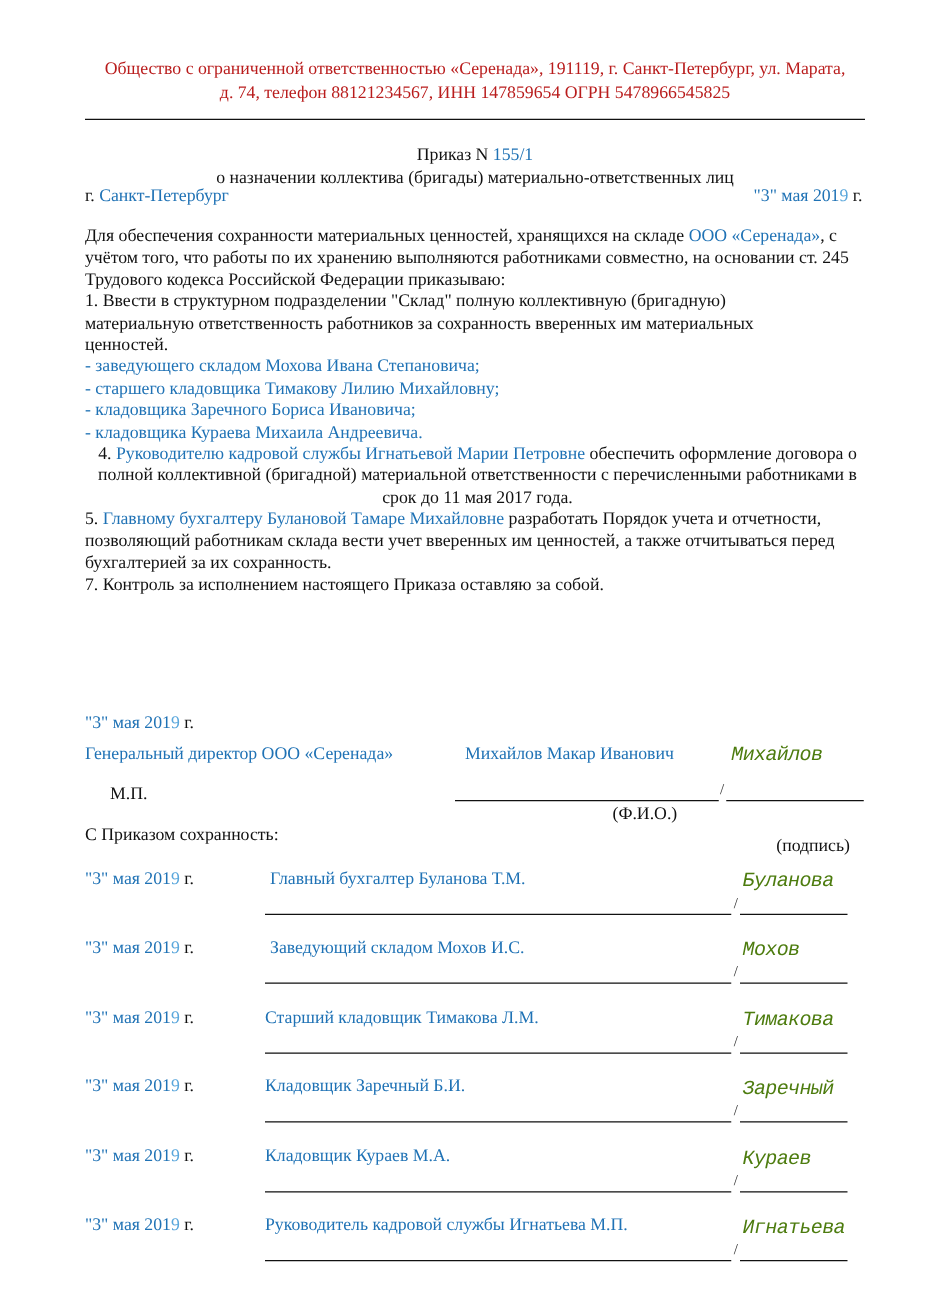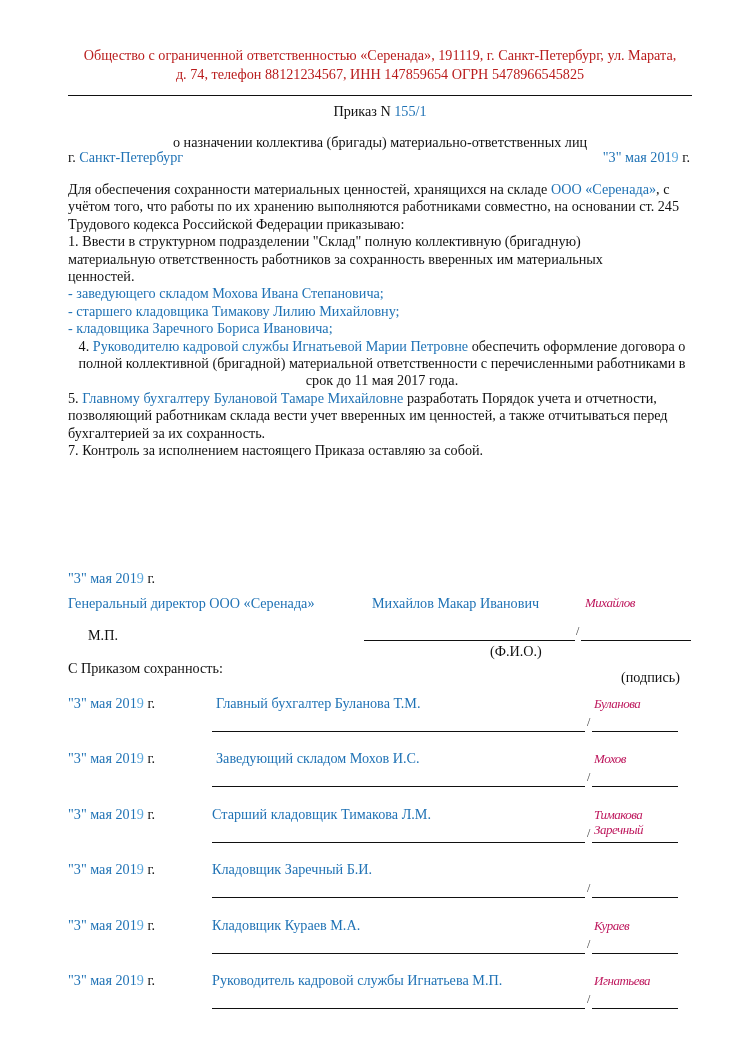--- a/index.html
+++ b/index.html
@@ -9,49 +9,50 @@
   .pale { color: #5aa7dc; }
   .abs { position: absolute; white-space: nowrap; }
   .org { position: absolute; left: 60px; width: 640px; top: 46px; text-align: center;
          color: #b91c1c; line-height: 19px; font-size: 14.2px; }
   .rule { position: absolute; height: 1px; background: #111; }
   .title { position: absolute; left: 60px; width: 640px; text-align: center; line-height: 19px; }
   .body { position: absolute; left: 68px; width: 630px; top: 181px; line-height: 17.4px; }
   .body p { margin: 0; }
   .line { position: absolute; height: 1px; background: #111; }
   .slash { position: absolute; font-size: 12px; color: #333; }
-  .sig { position: absolute; font-family: Liberation Serif, serif; font-style: italic;
-         color: #be185d; font-size: 13px; letter-spacing: -0.5px; }
+  .sig { position: absolute; font-family: Liberation Mono, monospace; font-style: italic;
+         color: #4d7c0f; font-size: 16px; letter-spacing: -0.5px; }
 </style>
 </head>
 <body>
 
 <div class="org">
   <div>Общество с ограниченной ответственностью «Серенада», 191119, г. Санкт-Петербург, ул. Марата,</div>
   <div>д. 74, телефон 88121234567, ИНН 147859654 ОГРН 5478966545825</div>
 </div>
 <div class="rule" style="left:68px; width:624px; top:95px;"></div>
 
-<div class="title" style="top:102px;text-align:center;">
+<div class="title" style="top:115px;text-align:center;">
   <span>Приказ N </span><span class="blue">155/1</span>
 </div>
 <div class="title" style="top:133px;">о назначении коллектива (бригады) материально-ответственных лиц</div>
 <div class="abs" style="left:68px; top:149px;">
   <span>г. </span><span class="blue">Санкт-Петербург</span>
 </div>
 <div class="abs" style="right:54px; top:149px;">
   <span class="blue">"3" мая 201</span><span class="pale">9</span><span> г.</span>
 </div>
 
 <div class="body">
   <p><span>Для обеспечения сохранности материальных ценностей, хранящихся на складе </span><span class="blue">ООО «Серенада»</span><span>, с учётом того, что работы по их хранению выполняются работниками совместно, на основании ст. 245 Трудового кодекса Российской Федерации приказываю:</span></p>
   <p style="padding-right:80px;">1. Ввести в структурном подразделении "Склад" полную коллективную (бригадную) материальную ответственность работников за сохранность вверенных им материальных ценностей.</p>
   <p class="blue">- заведующего складом Мохова Ивана Степановича;</p>
   <p class="blue">- старшего кладовщика Тимакову Лилию Михайловну;</p>
   <p class="blue">- кладовщика Заречного Бориса Ивановича;</p>
+  <p class="blue">- кладовщика Кураева Михаила Андреевича.</p>
   <p style="padding-right:2px;text-align:center;"><span>4. </span><span class="blue">Руководителю кадровой службы Игнатьевой Марии Петровне</span><span> обеспечить оформление договора о полной коллективной (бригадной) материальной ответственности с перечисленными работниками в срок до 11 мая 2017 года.</span></p>
   <p><span>5. </span><span class="blue">Главному бухгалтеру Булановой Тамаре Михайловне</span><span> разработать Порядок учета и отчетности, позволяющий работникам склада вести учет вверенных им ценностей, а также отчитываться перед бухгалтерией за их сохранность.</span></p>
   <p>7. Контроль за исполнением настоящего Приказа оставляю за собой.</p>
 </div>
 
 <div class="abs" style="left:68px; top:570px;">
   <span class="blue">"3" мая 201</span><span class="pale">9</span><span> г.</span>
 </div>
 <div class="abs blue" style="left:68px; top:595px;">Генеральный директор ООО «Серенада»</div>
 <div class="abs blue" style="left:372px; top:595px;">Михайлов Макар Иванович</div>
@@ -86,21 +87,21 @@
       <div class="abs" style="left:68px; top:806px;"><span class="blue">"3" мая 201</span><span class="pale">9</span><span> г.</span></div>
       <div class="abs blue" style="left:212px; top:806px;">Старший кладовщик Тимакова Л.М.</div>
       <div class="sig" style="left:594px; top:807px;">Тимакова</div>
       <div class="line" style="left:212px; width:373px; top:842px;"></div>
       <div class="slash" style="left:587px; top:826px;">/</div>
       <div class="line" style="left:592px; width:86px; top:842px;"></div>
     </div>
     <div>
       <div class="abs" style="left:68px; top:861px;"><span class="blue">"3" мая 201</span><span class="pale">9</span><span> г.</span></div>
       <div class="abs blue" style="left:212px; top:861px;">Кладовщик Заречный Б.И.</div>
-      <div class="sig" style="left:594px; top:822px;">Заречный</div>
+      <div class="sig" style="left:594px; top:862px;">Заречный</div>
       <div class="line" style="left:212px; width:373px; top:897px;"></div>
       <div class="slash" style="left:587px; top:881px;">/</div>
       <div class="line" style="left:592px; width:86px; top:897px;"></div>
     </div>
     <div>
       <div class="abs" style="left:68px; top:917px;"><span class="blue">"3" мая 201</span><span class="pale">9</span><span> г.</span></div>
       <div class="abs blue" style="left:212px; top:917px;">Кладовщик Кураев М.А.</div>
       <div class="sig" style="left:594px; top:918px;">Кураев</div>
       <div class="line" style="left:212px; width:373px; top:953px;"></div>
       <div class="slash" style="left:587px; top:937px;">/</div>

